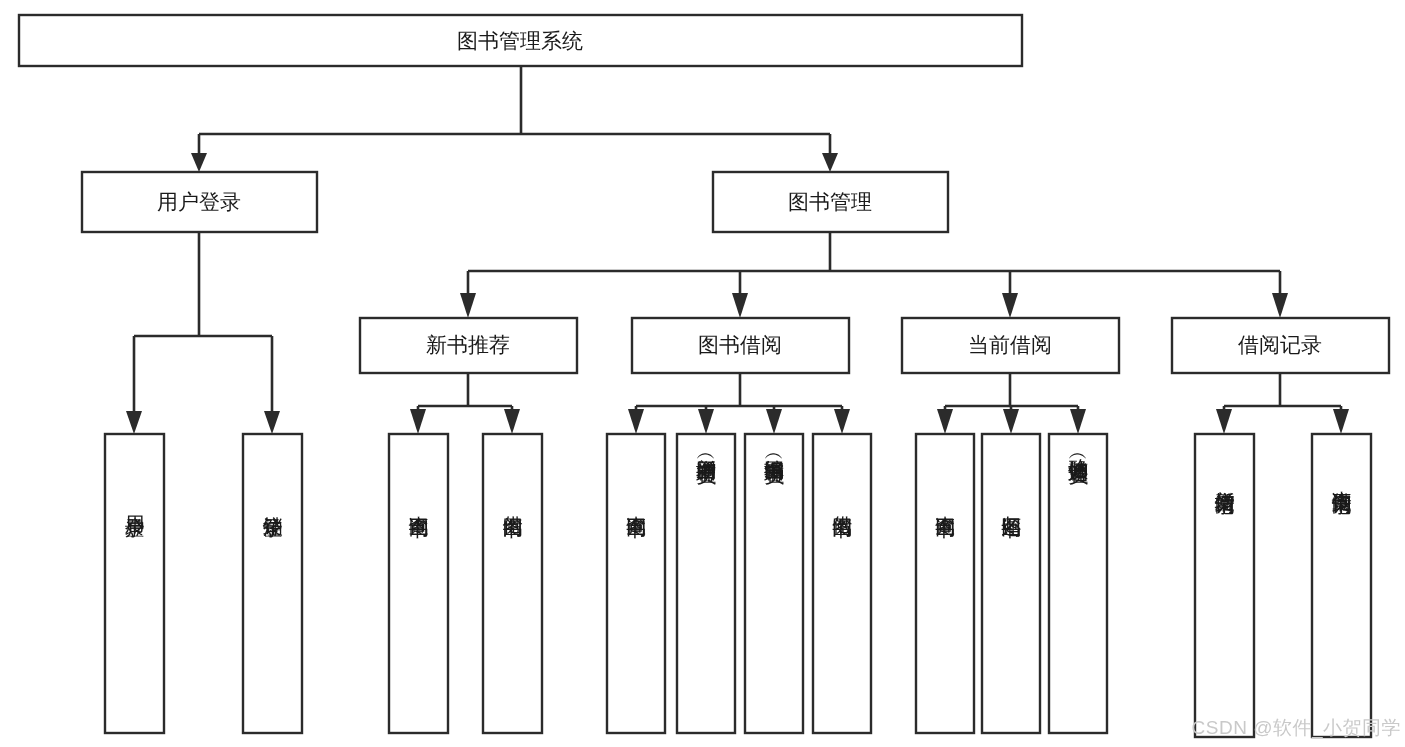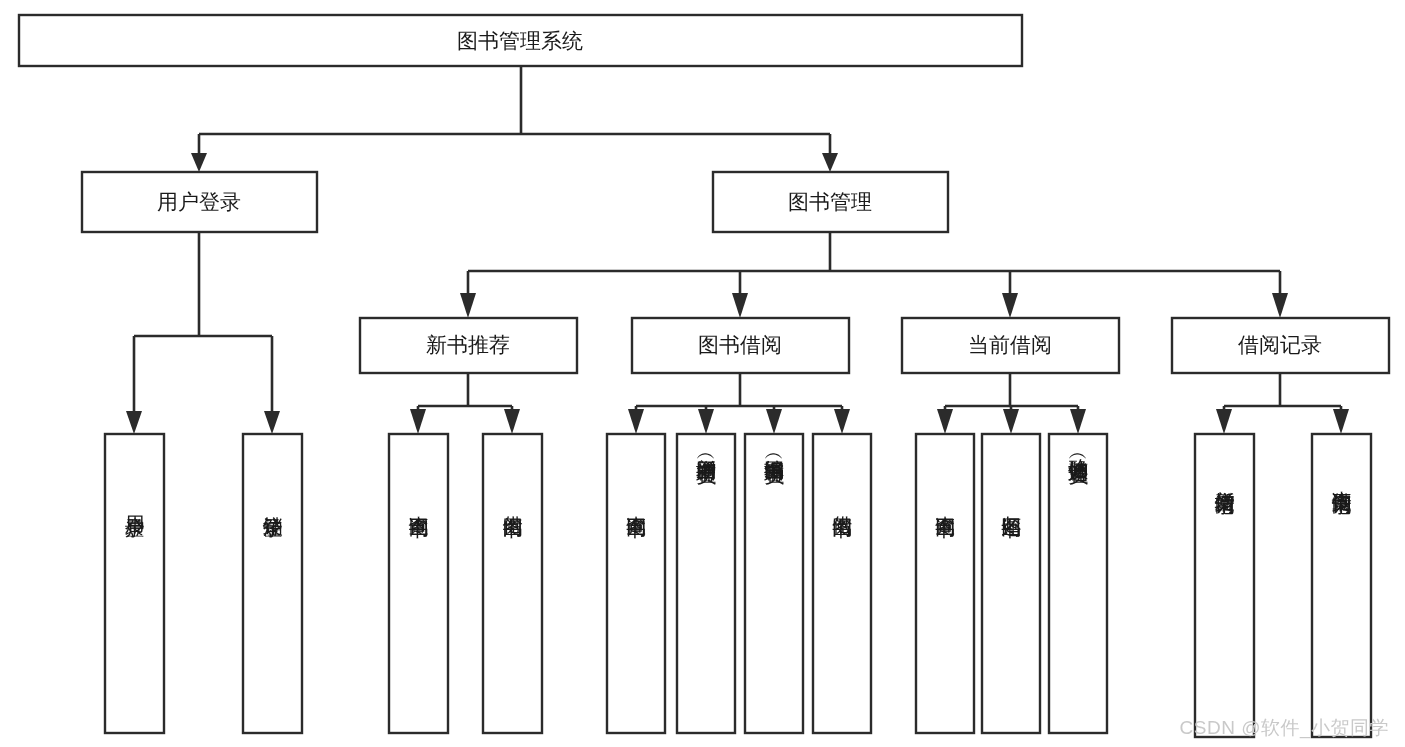--- a/index.html
+++ b/index.html
@@ -67,21 +67,21 @@
     pointer-events: none;
   }
   .vlabel-wrap {
     position: absolute;
     display: flex;
     align-items: flex-start;
     justify-content: center;
   }
   .watermark {
     position: absolute;
-    right: 16px;
+    right: 4px;
     bottom: 6px;
     font-family: "Liberation Sans", "DejaVu Sans", sans-serif;
     font-size: 19px;
     color: #c9c9c9;
     letter-spacing: 0.5px;
     user-select: none;
     white-space: nowrap;
   }
 </style>
 </head>

